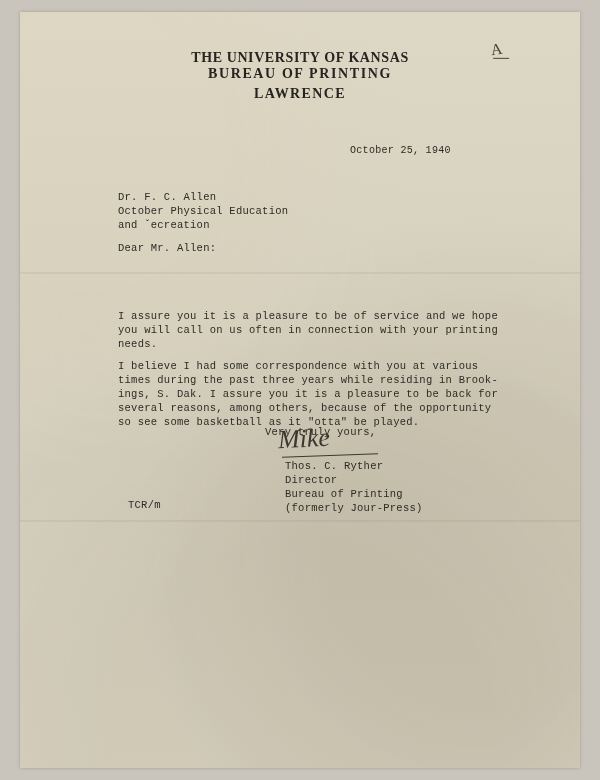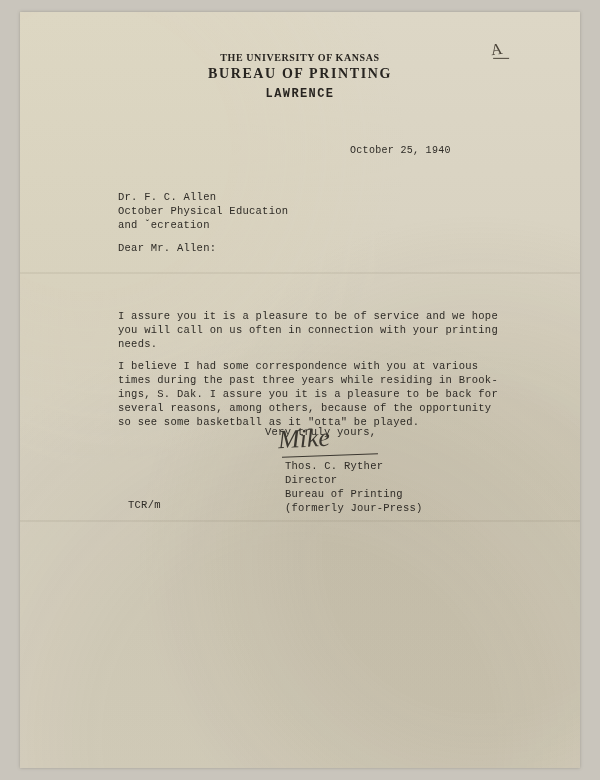--- a/index.html
+++ b/index.html
@@ -68,36 +68,36 @@
   .letterhead {
     position: absolute;
     left: 0;
     width: 100%;
     text-align: center;
     color: #272420;
   }
   .lh1 {
     top: 39px;
     font-family: "Liberation Serif", serif;
-    font-size: 10px;
+    font-size: 14px;
     letter-spacing: 0.6px;
     font-weight: 700;
     text-align: center;
   }
   .lh2 {
     top: 55px;
     font-family: "Liberation Serif", serif;
     font-size: 14px;
     letter-spacing: 1.6px;
     font-weight: 700;
   }
   .lh3 {
     top: 75px;
-    font-family: Liberation Mono, monospace;
-    font-size: 12px;
+    font-family: Liberation Serif, serif;
+    font-size: 14px;
     letter-spacing: 1.4px;
     font-weight: 700;
   }
   .annotation {
     position: absolute;
     right: 72px;
     top: 30px;
     font-family: "Liberation Serif", serif;
     font-size: 16px;
     color: #4a4338;

